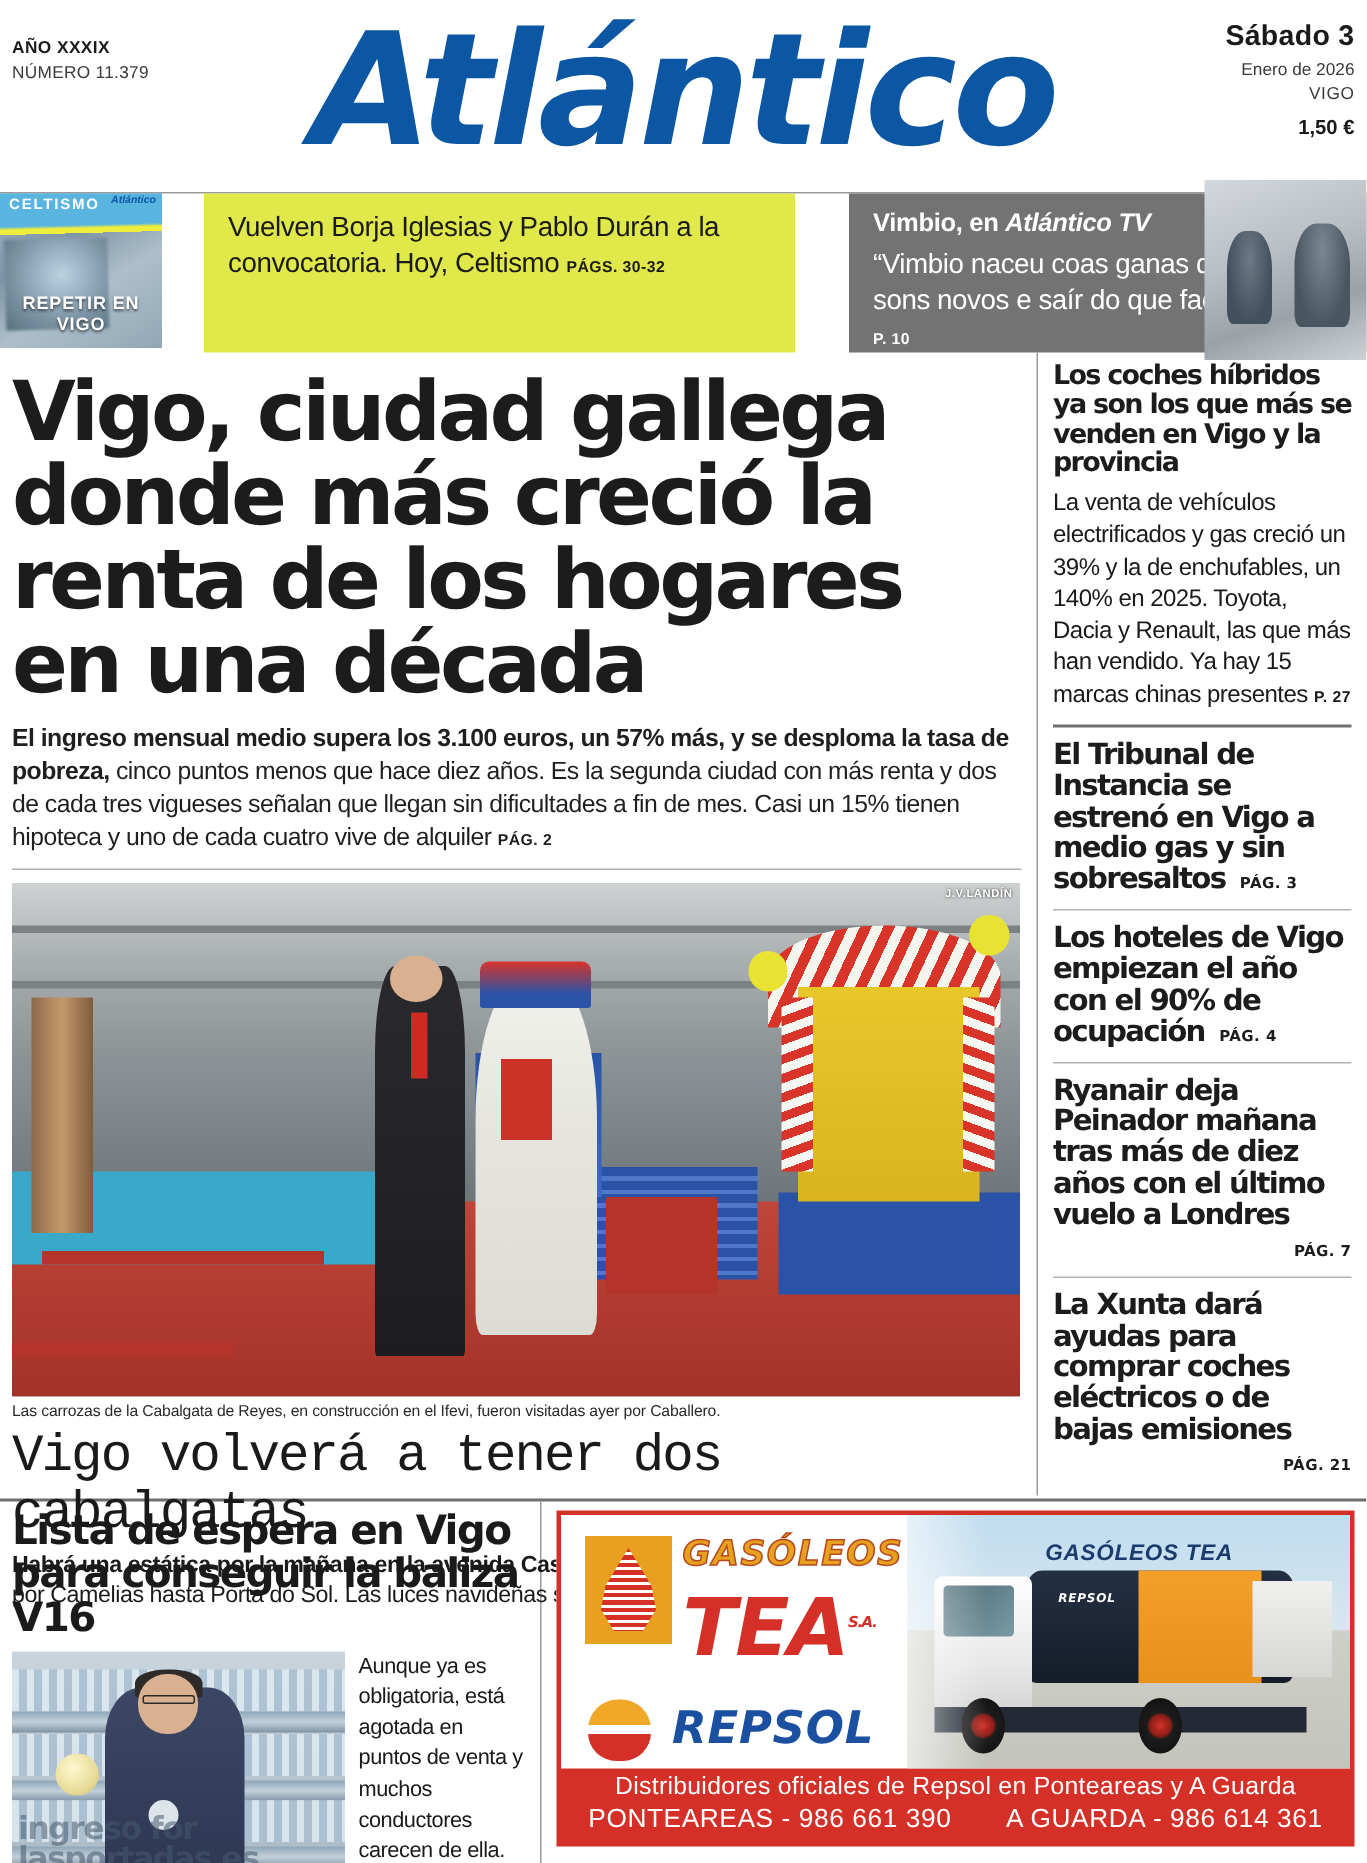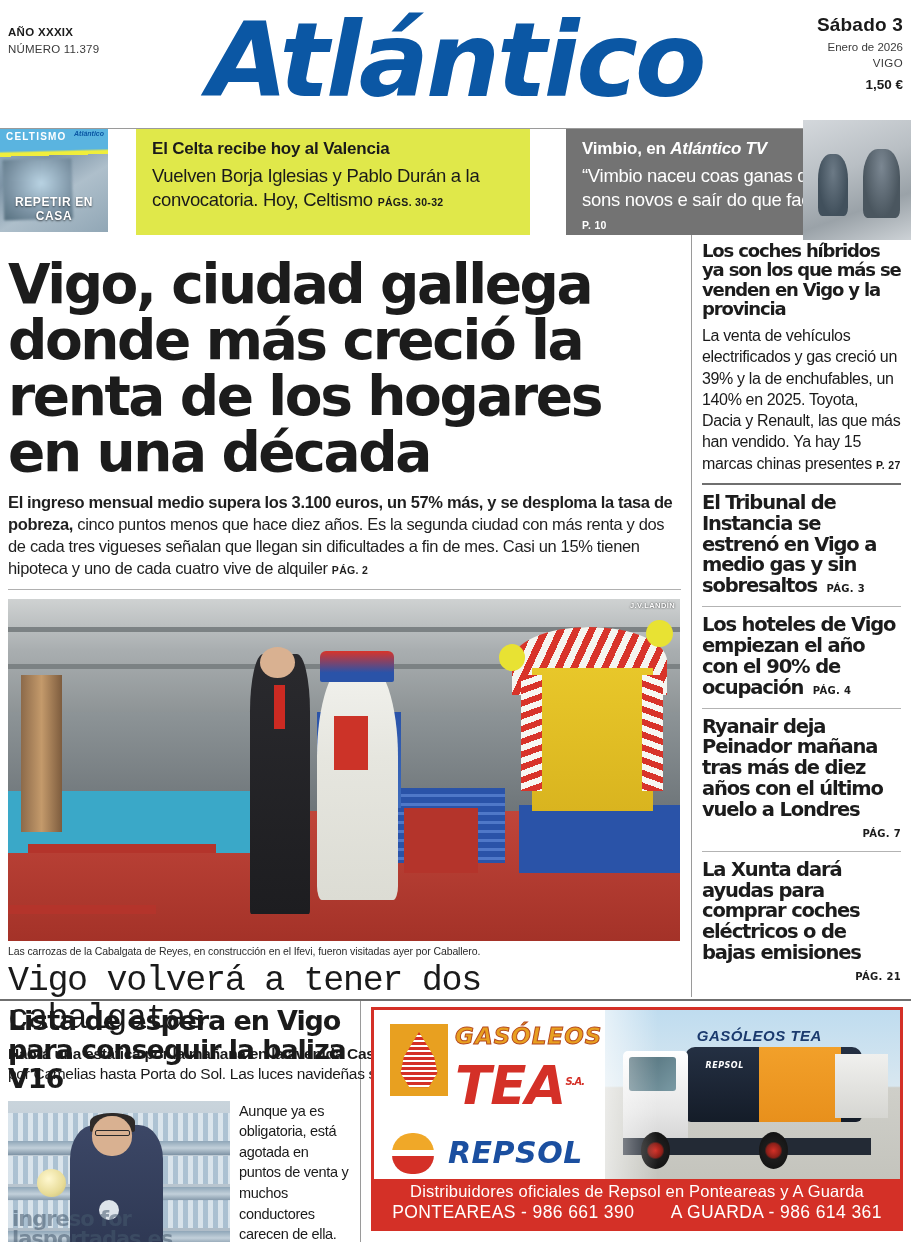--- a/index.html
+++ b/index.html
@@ -104,21 +104,21 @@
     border-radius: 40% 40% 14% 14%;
   }
   .teaser-tvthumb::after {
     content:""; position:absolute; right:10%; top:24%; width:34%; height:58%;
     background: radial-gradient(ellipse at 50% 26%, #7b8792 0%, #4a565f 70%);
     border-radius: 40% 40% 12% 12%;
   }
 
   
   .body-grid { display: flex; height: 762px; }
-  .col-main { width: 691px; position: relative; padding: 10px 10px 0 8px; }
+  .col-main { width: 691px; position: relative; padding: 0 10px 0 8px; }
   .col-side { width: 220px; border-left: 1px solid #9a9a9a; padding: 6px 10px 0 10px; position: relative; }
 
   .lead-headline {
     font-family: "DejaVu Sans", sans-serif;
     font-weight: bold;
     font-size: 55px; line-height: 1.02;
     letter-spacing: -2.4px;
     margin-top: 11px;
     color: #1c1c1c;
   }
@@ -436,25 +436,24 @@
     </div>
   </div>
   <div class="rule-full"></div>
 
   <div class="teasers">
 
     <div class="teaser-thumb">
       <div class="thumb-celtismo"></div>
       <div class="thumb-label-top">CELTISMO</div>
       <div class="thumb-label-brand">Atlántico</div>
-      <div class="thumb-label-bottom">REPETIR EN CASA</div>
+      <div class="thumb-label-bottom">REPETIR EN VIGO</div>
     </div>
 
     <div class="teaser-box teaser-sport">
-      <div class="teaser-kicker">El Celta recibe hoy al Valencia</div>
       <div class="teaser-text"><span>Vuelven Borja Iglesias y Pablo Durán a la convocatoria. Hoy, Celtismo</span> <span class="pagref">PÁGS. 30-32</span></div>
     </div>
 
     <div class="teaser-box teaser-tv">
       <div class="teaser-kicker"><span>Vimbio, en </span><span class="ital">Atlántico  TV</span></div>
       <div class="teaser-text white"><span>“Vimbio naceu coas ganas de explorar sons novos e saír do que facía antes”</span> <span class="pagref">P. 10</span></div>
     </div>
 
     <div class="teaser-tvthumb"></div>
   </div>

